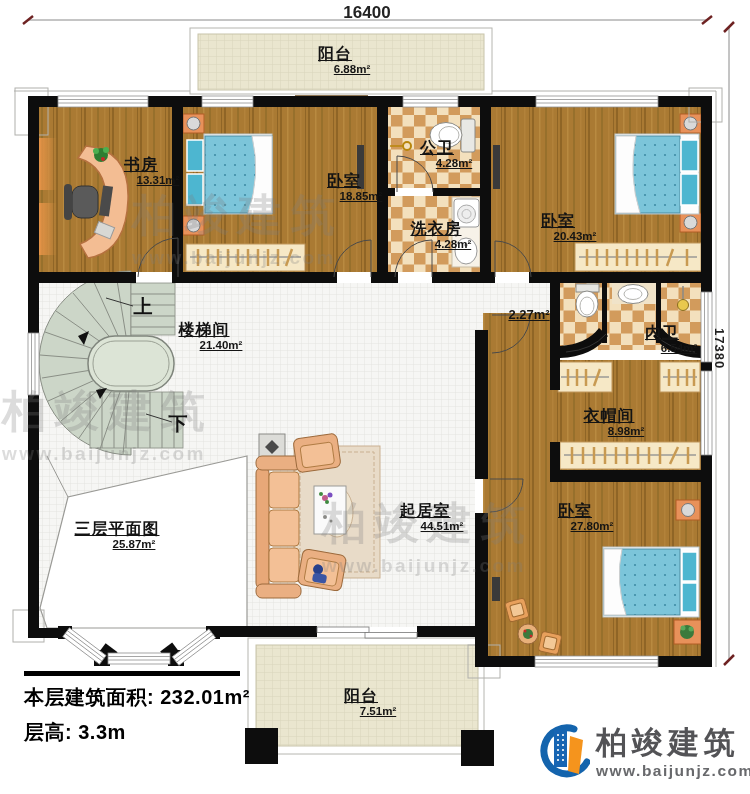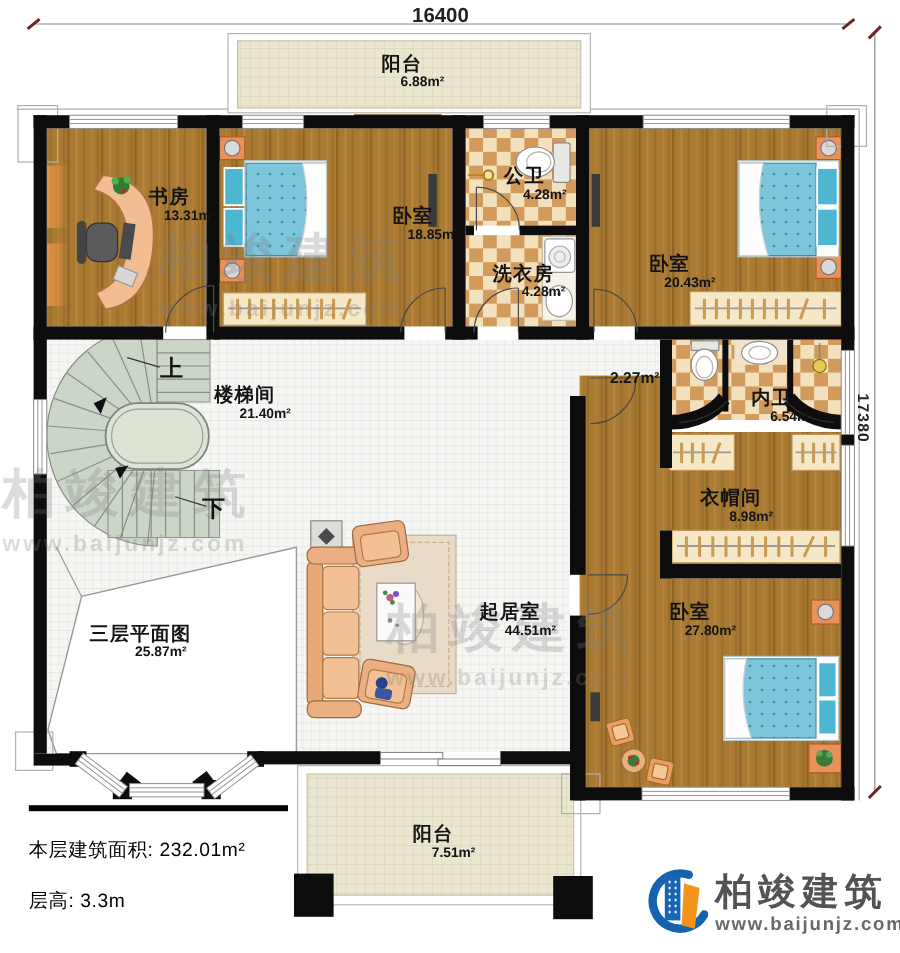--- a/index.html
+++ b/index.html
@@ -3,38 +3,38 @@
 <meta charset="utf-8">
 <style>
   html,body{margin:0;padding:0;background:#fff;}
   .canvas{
     position:relative;width:750px;height:794px;background:#ffffff;overflow:hidden;
     font-family:"Liberation Sans","DejaVu Sans",sans-serif;color:#161616;
   }
   .plan-svg{position:absolute;left:0;top:0;z-index:1;}
   
   .room-label{position:absolute;transform:translateX(-50%);text-align:center;
-    font-weight:bold;line-height:1.12;white-space:nowrap;z-index:10;color:#141414;}
+    font-weight:bold;line-height:1.12;white-space:nowrap;z-index:10;color:#141414;text-decoration:underline;}
   .rname{font-size:16px;letter-spacing:1px;}
   .rarea{font-size:11.5px;margin-left:34px;}
   .stair-lbl{position:absolute;transform:translateX(-50%);font-size:19px;font-weight:bold;z-index:10;color:#111;}
   
   .dim-top{position:absolute;transform:translateX(-50%);font-size:17px;font-weight:bold;z-index:10;color:#222;}
   .dim-right{position:absolute;writing-mode:vertical-rl;font-size:13px;font-weight:bold;z-index:10;color:#222;letter-spacing:1px;}
   
   .wm{position:absolute;z-index:5;color:rgba(125,125,125,0.27);font-weight:bold;white-space:nowrap;pointer-events:none;}
   .wm-name{font-size:44px;letter-spacing:9px;}
   .wm-url{font-size:19px;letter-spacing:2.5px;margin-top:2px;}
   
   .title-block{position:absolute;left:24px;top:668px;z-index:10;color:#000;}
   .tb-line1{display:flex;align-items:baseline;}
   .tb-title{font-size:37px;font-weight:bold;letter-spacing:2px;}
   .tb-scale{font-size:29px;margin-left:16px;}
   .tb-underline{width:216px;height:5px;background:#000;margin-top:3px;}
-  .tb-row{font-size:16px;font-weight:normal;margin-top:22px;letter-spacing:0.5px;}
+  .tb-row{font-size:20px;font-weight:bold;margin-top:8px;letter-spacing:0.5px;}
   
   .brand{position:absolute;left:534px;top:722px;display:flex;align-items:center;z-index:10;}
   .brand-icon{width:56px;height:62px;flex:0 0 auto;}
   .brand-text{margin-left:6px;}
   .brand-name{font-size:31px;font-weight:bold;color:#535356;letter-spacing:5px;line-height:1;}
   .brand-url{font-size:15.5px;font-weight:bold;color:#68696c;letter-spacing:1.5px;margin-top:4px;}
 </style>
 </head>
 <body>
 
@@ -516,21 +516,21 @@
     <div class="rname">卧室</div>
     <div class="rarea">20.43m²</div>
   </div>
   <div class="room-label" style="left:204px;top:321px;">
     <div class="rname">楼梯间</div>
     <div class="rarea">21.40m²</div>
   </div>
   <div class="room-label" style="left:512px;top:308px;">
     <div class="rarea" style="font-size:13px;">2.27m²</div>
   </div>
-  <div class="room-label" style="left:643px;top:324px;">
+  <div class="room-label" style="left:662px;top:324px;">
     <div class="rname">内卫</div>
     <div class="rarea">6.54m²</div>
   </div>
   <div class="room-label" style="left:609px;top:407px;">
     <div class="rname">衣帽间</div>
     <div class="rarea">8.98m²</div>
   </div>
   <div class="room-label" style="left:117px;top:520px;">
     <div class="rname">三层平面图</div>
     <div class="rarea">25.87m²</div>

